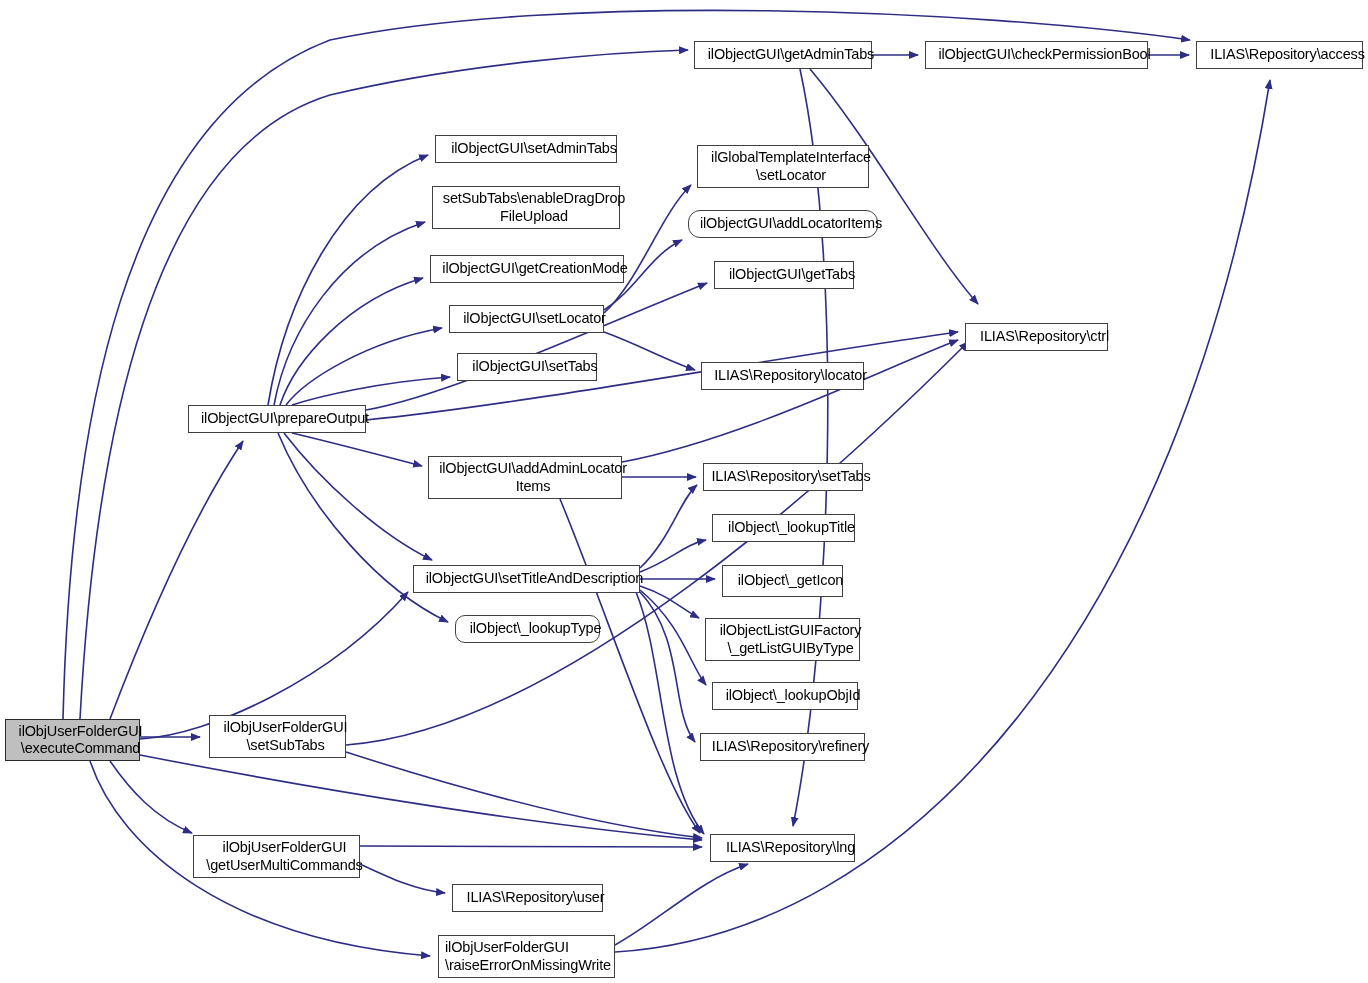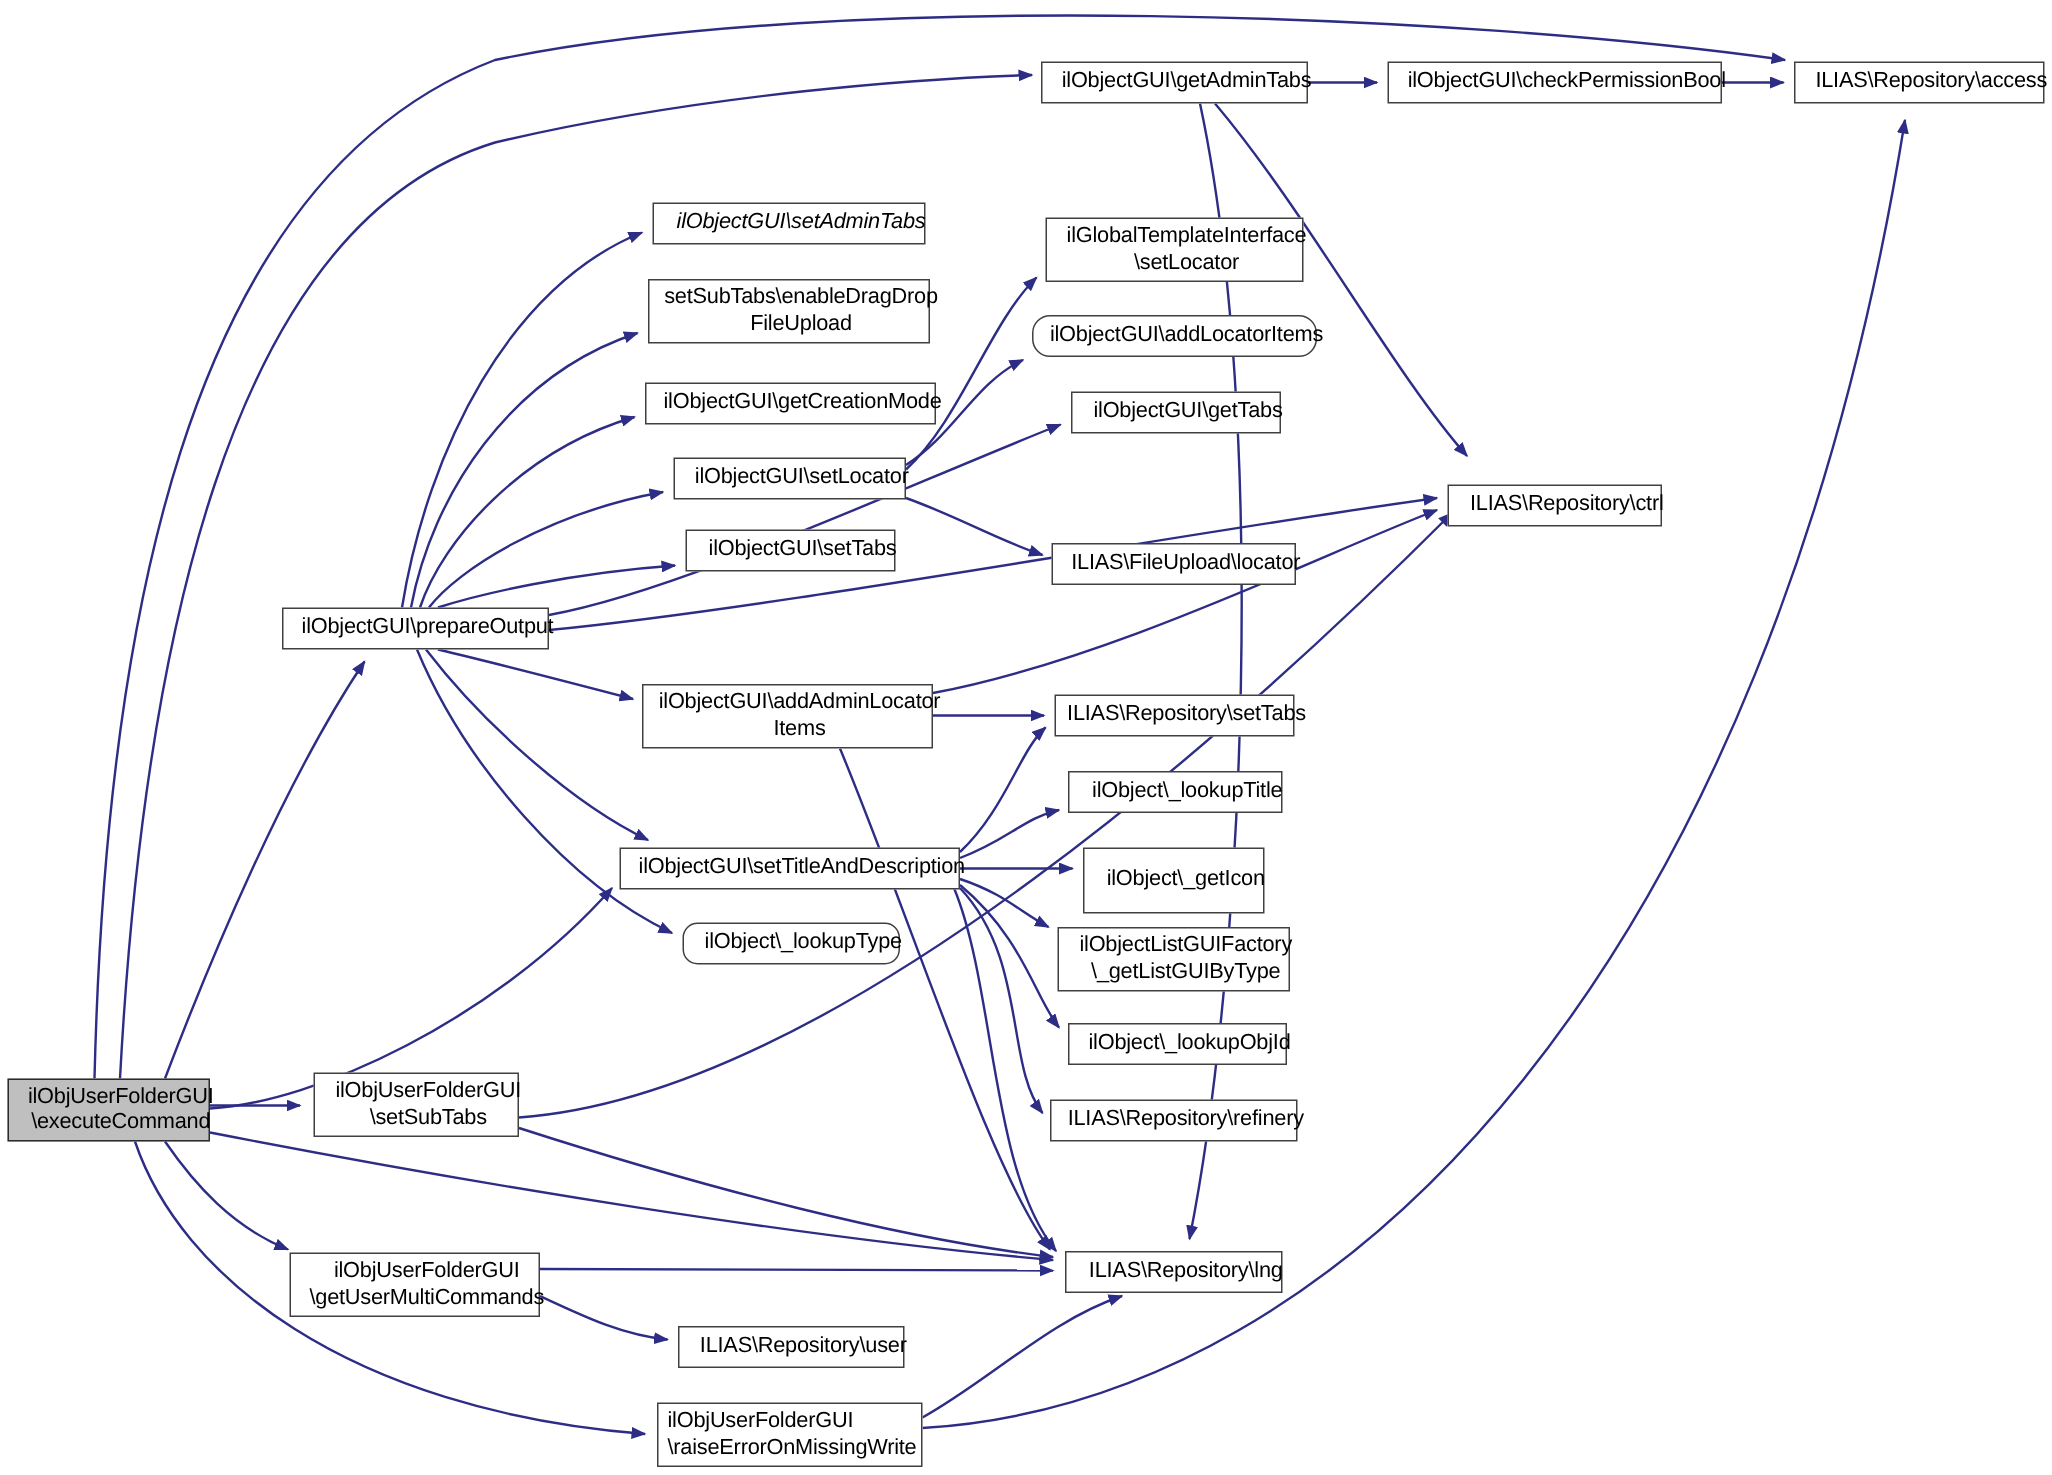--- a/index.html
+++ b/index.html
@@ -170,21 +170,21 @@
 
   <div class="node" style="left:438px; top:935px; width:177px; height:43px; justify-content:flex-start; text-align:left; padding-left:6px;">
     <span class="node-label">ilObjUserFolderGUI
 \raiseErrorOnMissingWrite</span>
   </div>
 
   <div class="node" style="left:188px; top:405px; width:178px; height:28px;">
     <span class="node-label">ilObjectGUI\prepareOutput</span>
   </div>
 
-  <div class="node" style="left:435px; top:135px; width:182px; height:28px;font-style:italic;">
+  <div class="node" style="left:435px; top:135px; width:182px; height:28px;">
     <span class="node-label">ilObjectGUI\setAdminTabs</span>
   </div>
 
   <div class="node" style="left:432px; top:186px; width:188px; height:43px;">
     <span class="node-label">setSubTabs\enableDragDrop
 FileUpload</span>
   </div>
 
   <div class="node" style="left:430px; top:255px; width:194px; height:28px;">
     <span class="node-label">ilObjectGUI\getCreationMode</span>
@@ -238,32 +238,32 @@
 
   <div class="node" style="left:714px; top:261px; width:140px; height:28px;">
     <span class="node-label">ilObjectGUI\getTabs</span>
   </div>
 
   <div class="node" style="left:965px; top:311px; width:143px; height:28px;margin-top:12px;">
     <span class="node-label">ILIAS\Repository\ctrl</span>
   </div>
 
   <div class="node" style="left:701px; top:362px; width:163px; height:28px;">
-    <span class="node-label">ILIAS\FileUpload\locator</span>
+    <span class="node-label">ILIAS\Repository\locator</span>
   </div>
 
   <div class="node" style="left:703px; top:463px; width:160px; height:28px;">
     <span class="node-label">ILIAS\Repository\setTabs</span>
   </div>
 
   <div class="node" style="left:712px; top:514px; width:143px; height:28px;">
     <span class="node-label">ilObject\_lookupTitle</span>
   </div>
 
-  <div class="node" style="left:722px; top:565px; width:121px; height:44px;">
+  <div class="node" style="left:722px; top:565px; width:121px; height:32px;">
     <span class="node-label">ilObject\_getIcon</span>
   </div>
 
   <div class="node" style="left:705px; top:618px; width:155px; height:43px;">
     <span class="node-label">ilObjectListGUIFactory
 \_getListGUIByType</span>
   </div>
 
   <div class="node" style="left:712px; top:682px; width:146px; height:28px;">
     <span class="node-label">ilObject\_lookupObjId</span>

